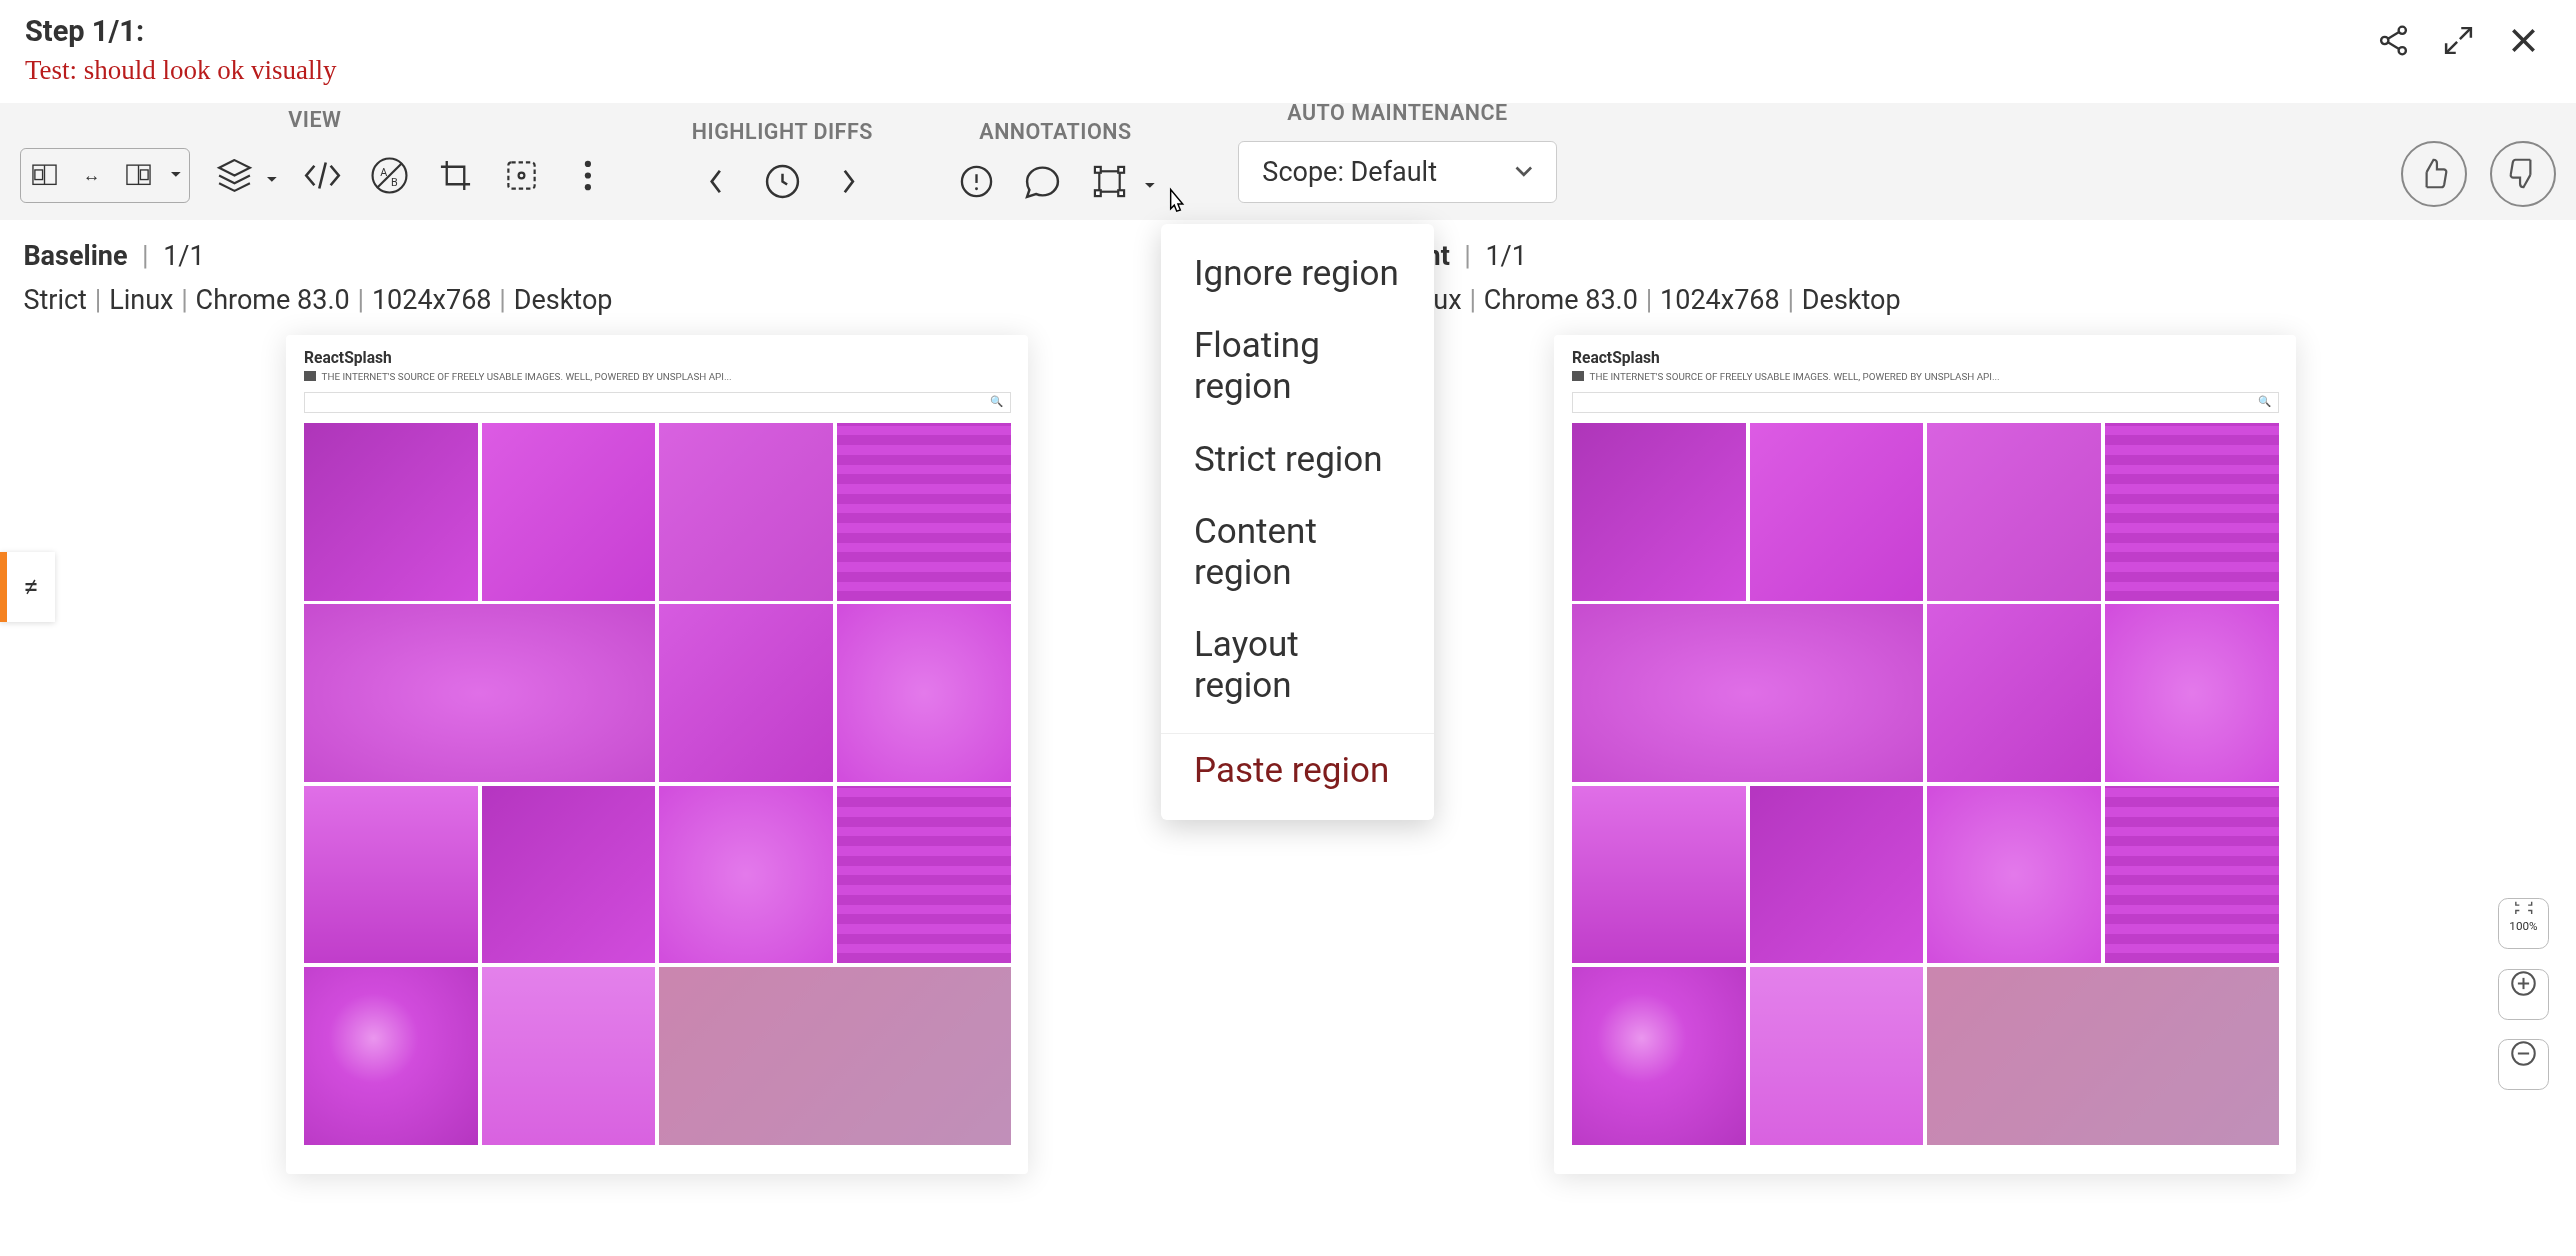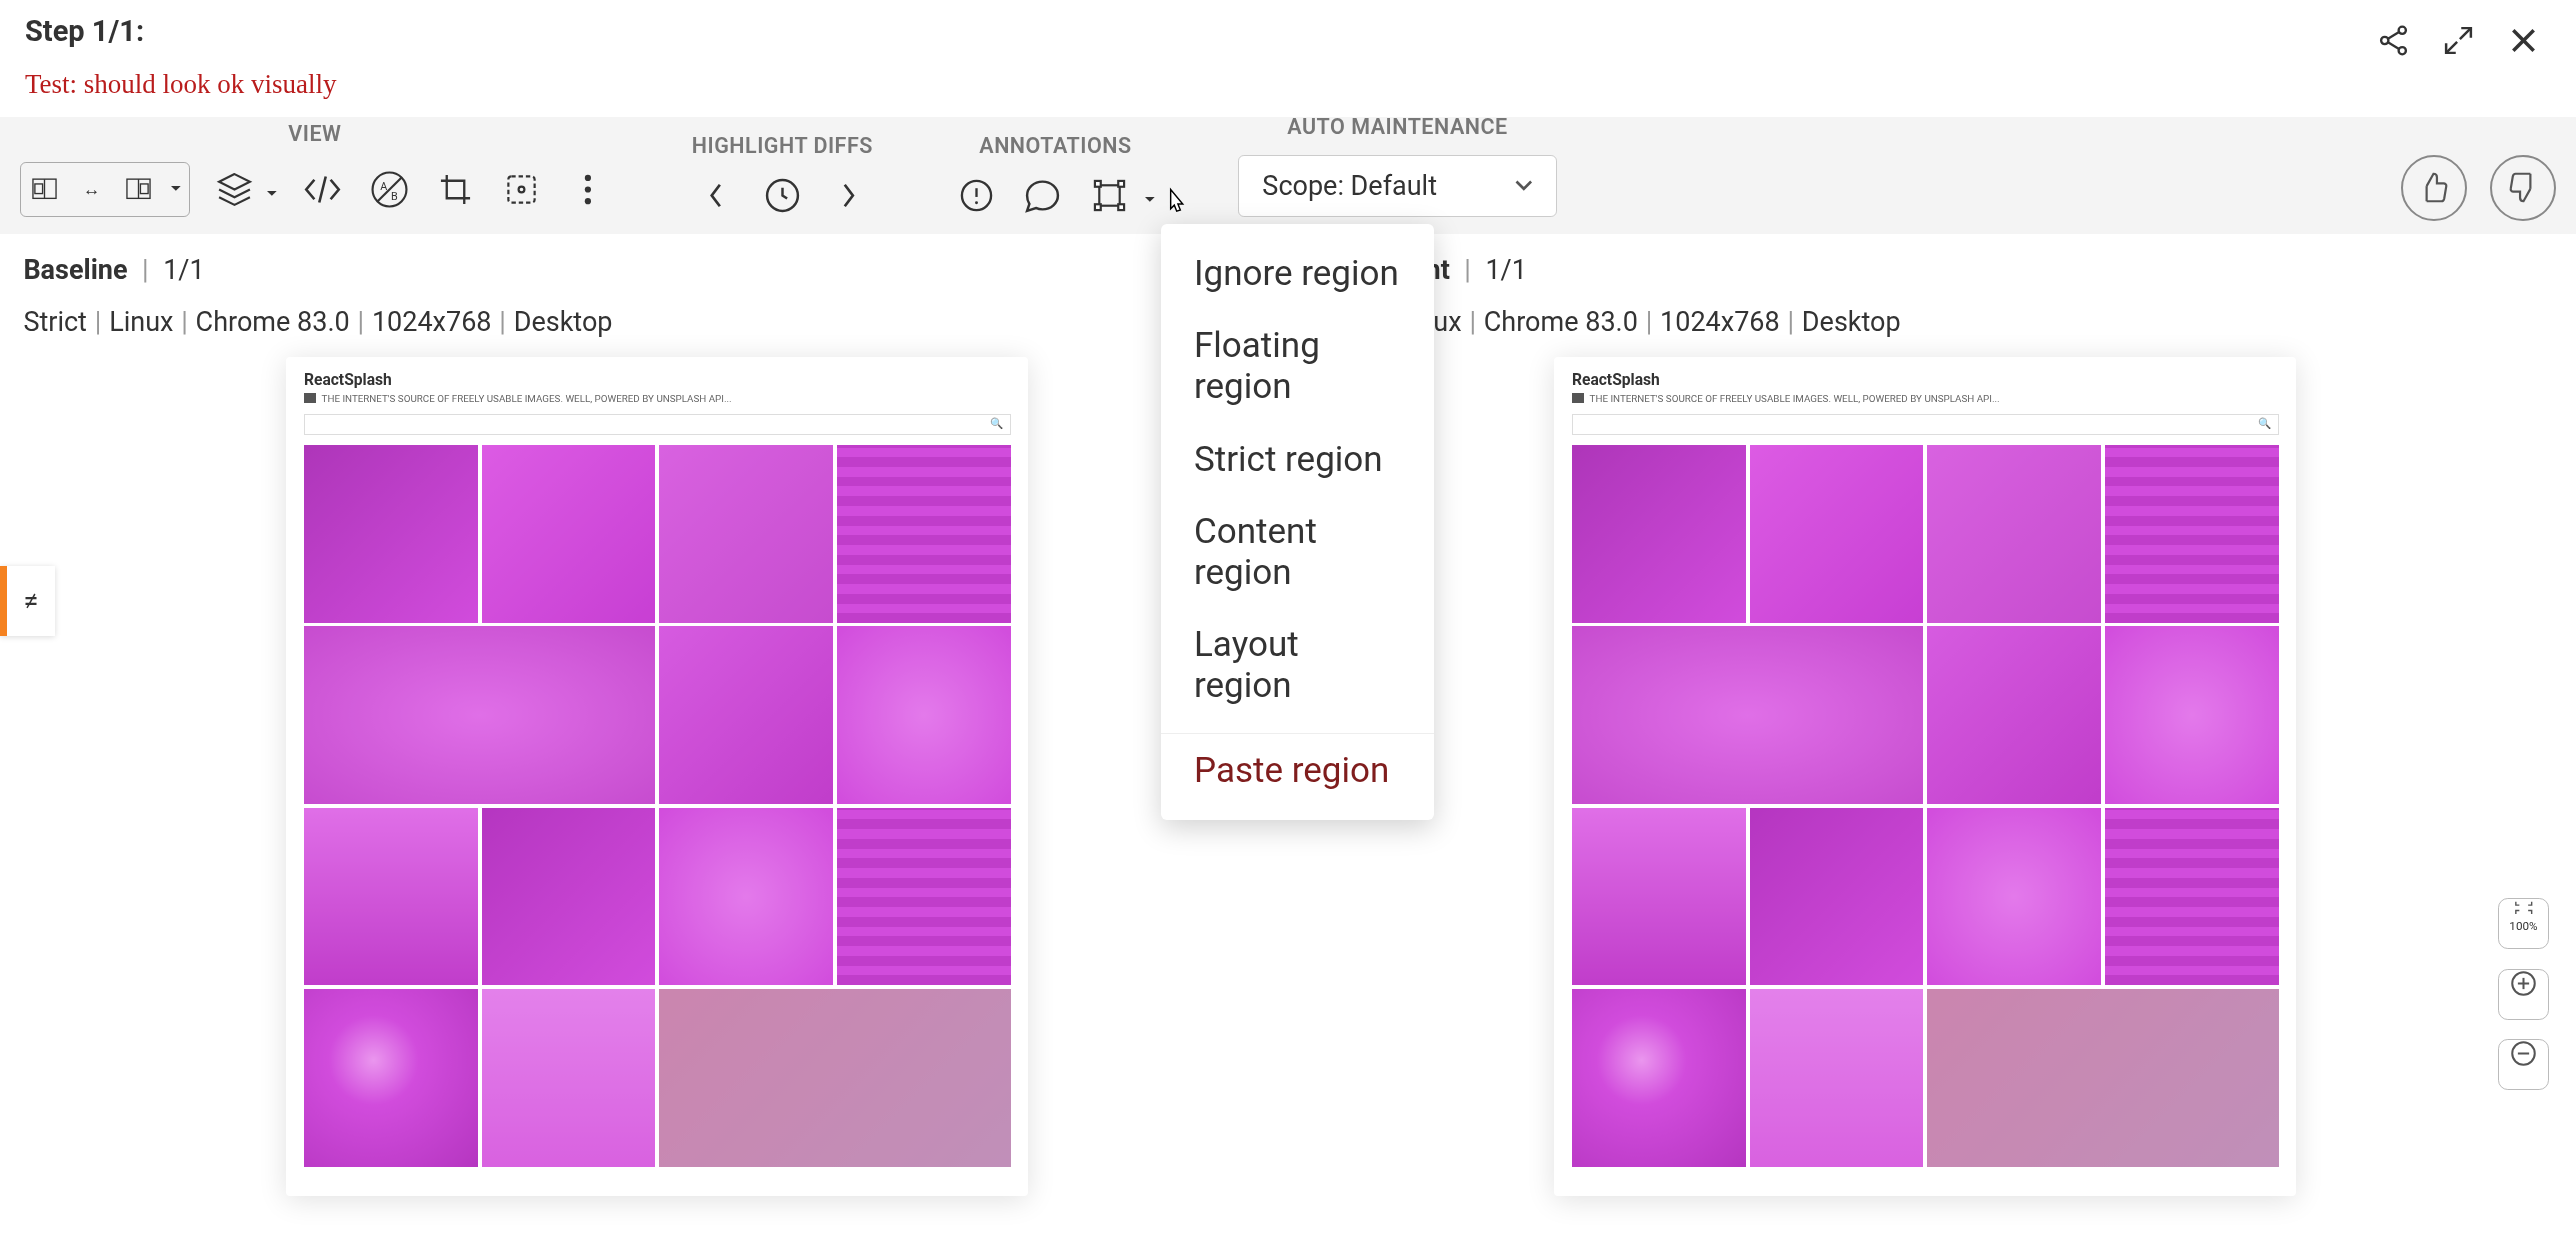--- a/index.html
+++ b/index.html
@@ -1,20 +1,20 @@
 <!DOCTYPE html>
 <html><head>
 <meta charset="utf-8">
 <style>
 * { margin: 0; padding: 0; box-sizing: border-box; }
 body { font-family: -apple-system, BlinkMacSystemFont, "Segoe UI", Roboto, Helvetica, Arial, sans-serif; background: #fff; color: #333; width: 2576px; height: 1257px; overflow: hidden; position: relative; font-size: 27px; }
 
 .header { padding: 13.7px 25px 17.6px 25px; display: flex; justify-content: space-between; align-items: flex-start; }
 .header-left { }
-.step-title { font-weight: 700; font-size: 29px; margin-bottom: 21px; }
+.step-title { font-weight: 700; font-size: 29px; margin-bottom: 7px; }
 .test-name { font-size: 27px; color: #b91c1c; font-family: Liberation Serif, serif; }
 .header-right { display: flex; gap: 31px; align-items: center; padding-top: 9.8px; padding-right: 9.8px; }
 .header-right svg { cursor: pointer; }
 
 .toolbar { background: #f4f4f4; display: flex; align-items: flex-end; padding: 0 20px; height: 117px; position: relative; gap: 35px; }
 .tool-section { display: flex; flex-direction: column; align-items: center; margin-right: 47px; }
 .tool-label { font-size: 21.5px; font-weight: 600; color: #777; letter-spacing: 0.5px; margin-bottom: 15.6px; text-transform: uppercase; }
 .tool-row { display: flex; align-items: center; gap: 23.4px; padding-bottom: 17.6px; }
 
 .btn-group { display: flex; align-items: center; border: 1.5px solid #aaa; border-radius: 5.9px; height: 55px; overflow: hidden; }
@@ -24,21 +24,21 @@
 
 .scope-select { background: #fff; border: 1.5px solid #ccc; border-radius: 5.9px; height: 62px; padding: 0 23.4px; display: flex; align-items: center; gap: 78px; font-size: 27px; cursor: pointer; }
 
 .spacer { flex: 1; }
 
 .feedback-btns { display: flex; gap: 23.4px; align-items: center; padding-bottom: 13.7px; }
 .circle-btn { width: 66px; height: 66px; border: 2px solid #888; border-radius: 50%; display: flex; align-items: center; justify-content: center; cursor: pointer; }
 
 .content { display: flex; padding: 19.5px 0 0 23.4px; position: relative; }
 .panel { width: 1268px; position: relative; }
-.panel-header { font-size: 27px; margin-bottom: 20px; }
+.panel-header { font-size: 27px; margin-bottom: 12px; }
 .panel-header .bold { font-weight: 700; }
 .panel-header .sep { color: #999; margin: 0 7.8px; }
 .panel-sub { font-size: 27px; color: #333; margin-bottom: 19.5px; }
 .panel-sub .sep { color: #999; margin: 0 7.8px; }
 
 .img-frame { margin: 0 auto; width: 742px; height: 839px; background: #fff; box-shadow: 0 3.9px 29px rgba(0,0,0,0.12); border-radius: 3.9px; padding: 13.7px 17.6px; position: relative; }
 .rs-head { font-size: 15.6px; font-weight: 700; margin-bottom: 3.9px; }
 .rs-tag { font-size: 9.8px; color: #666; margin-bottom: 9.8px; display: flex; align-items: center; gap: 5.9px; text-transform: uppercase; }
 .rs-tag .camera-icon { width: 11.7px; height: 9.8px; background: #555; }
 .rs-search { height: 21.5px; border: 1px solid #ddd; margin-bottom: 9.8px; position: relative; }

